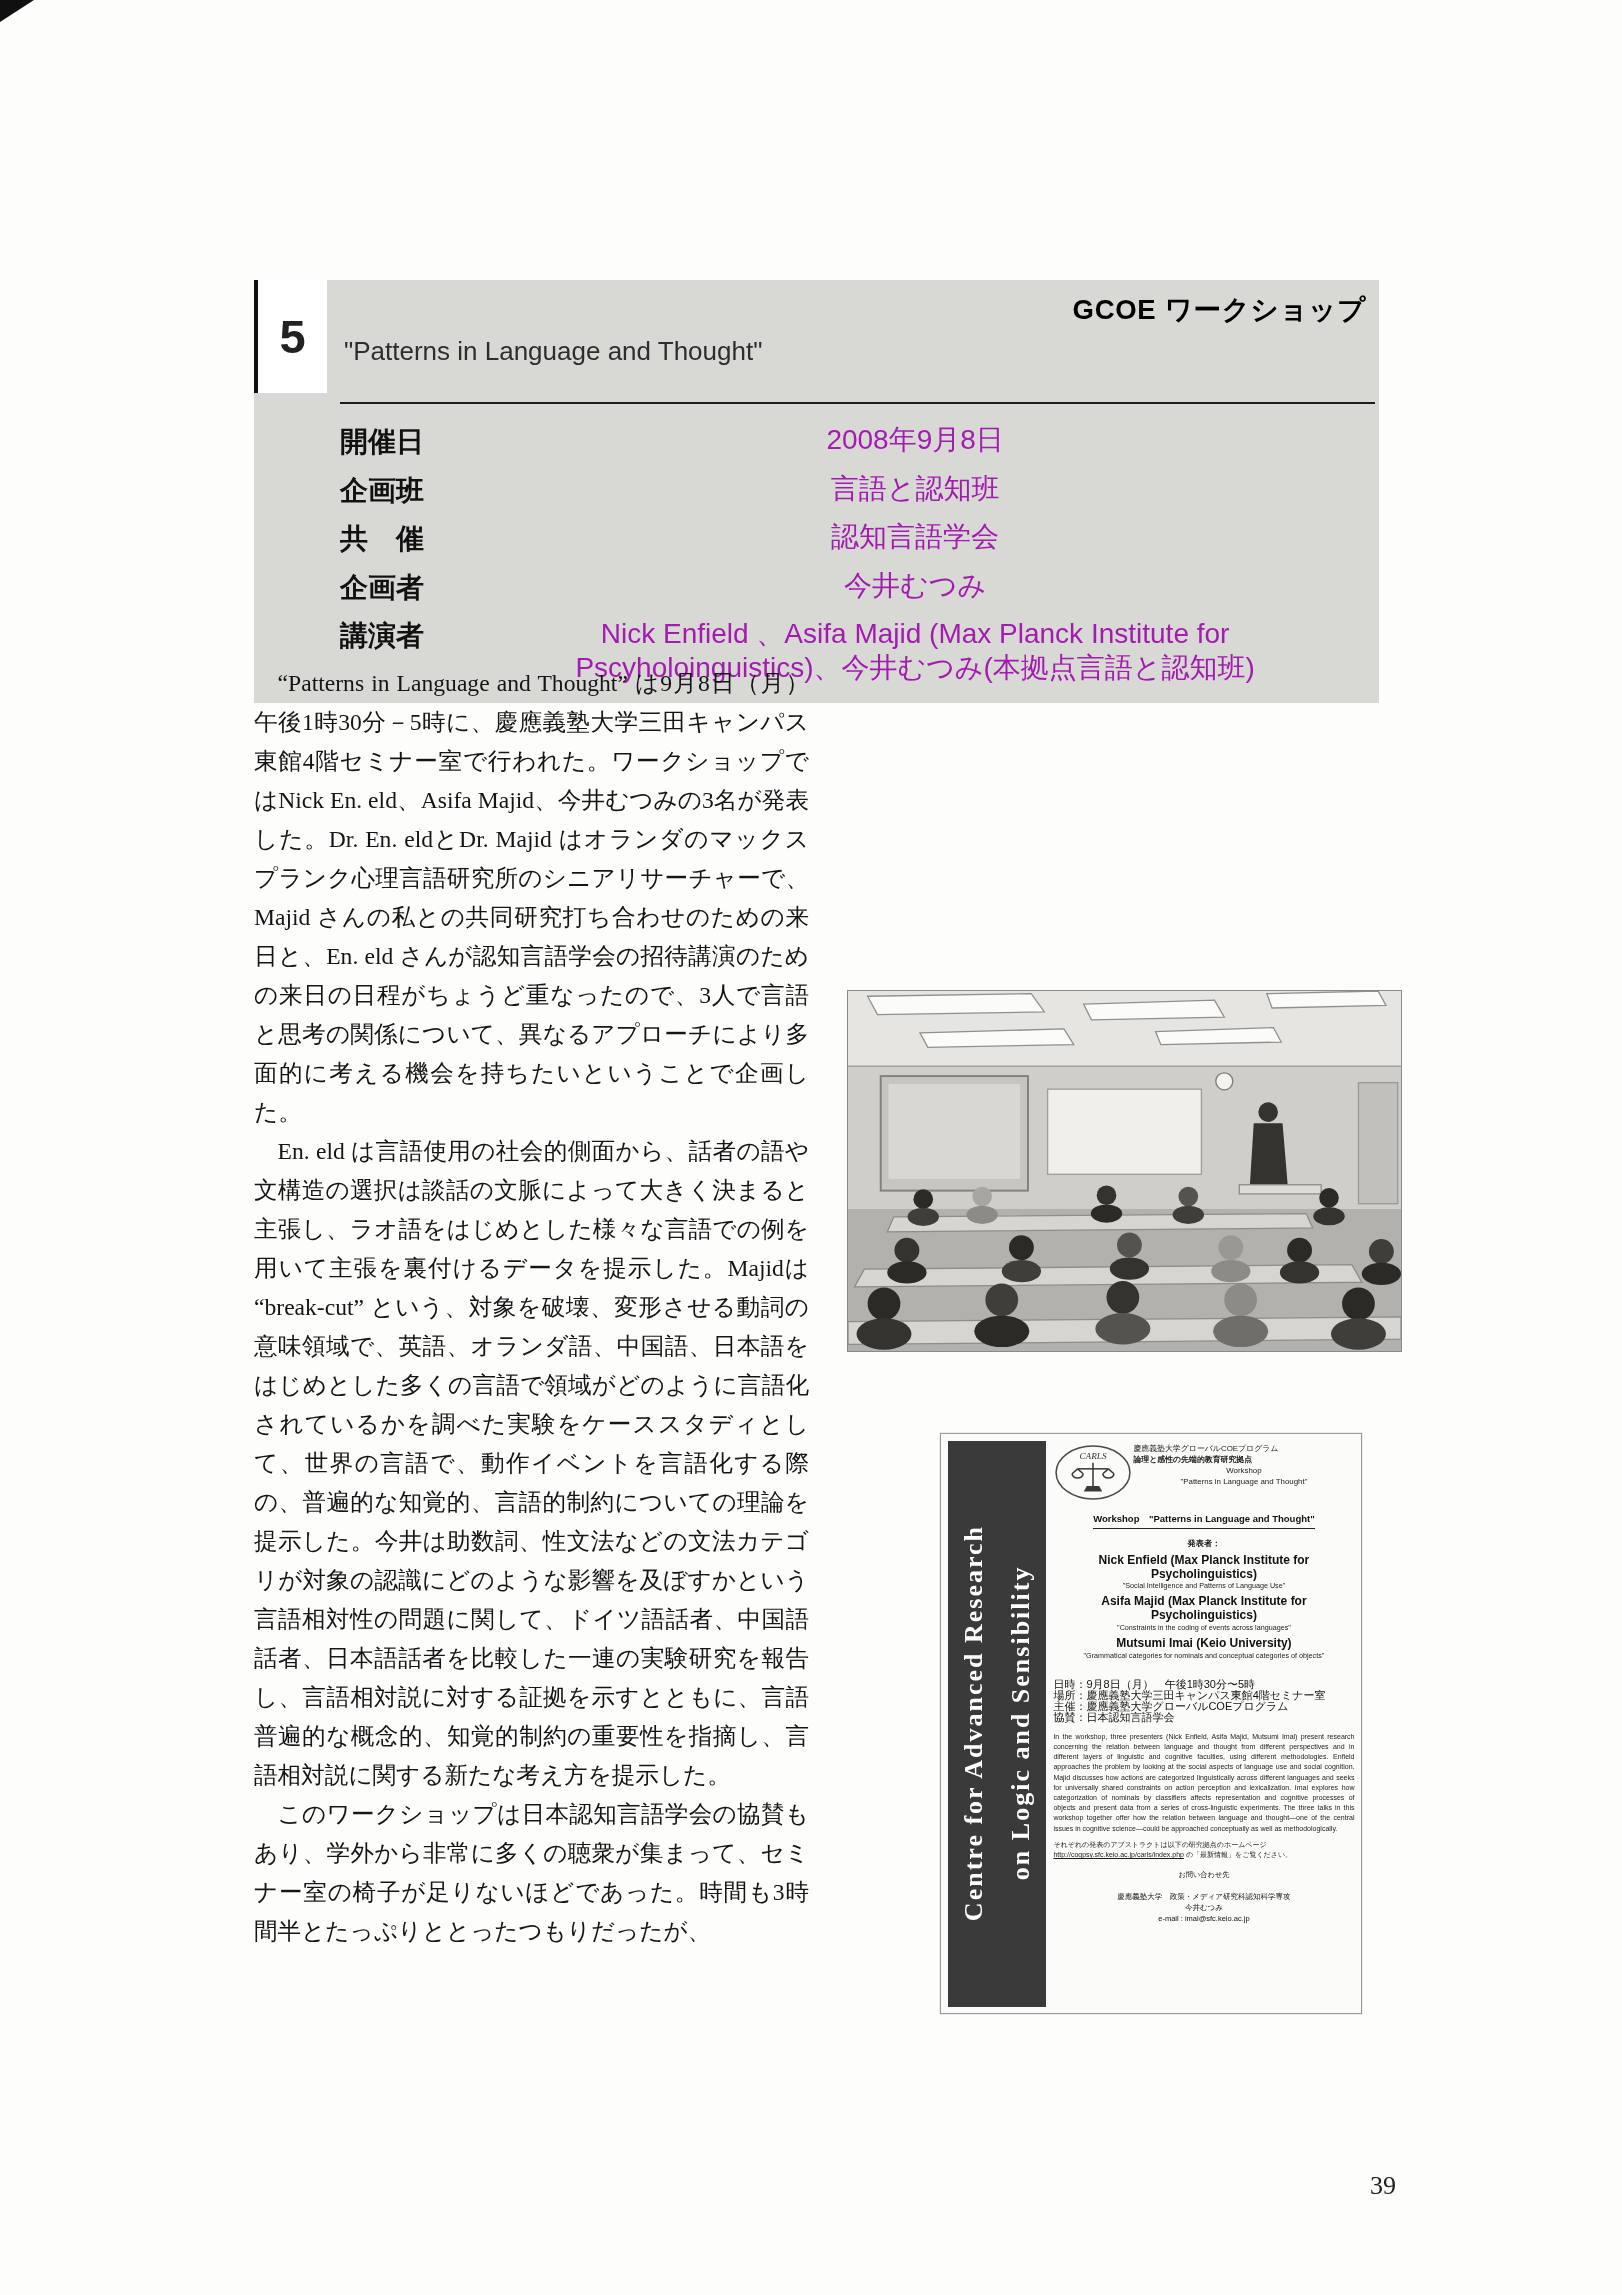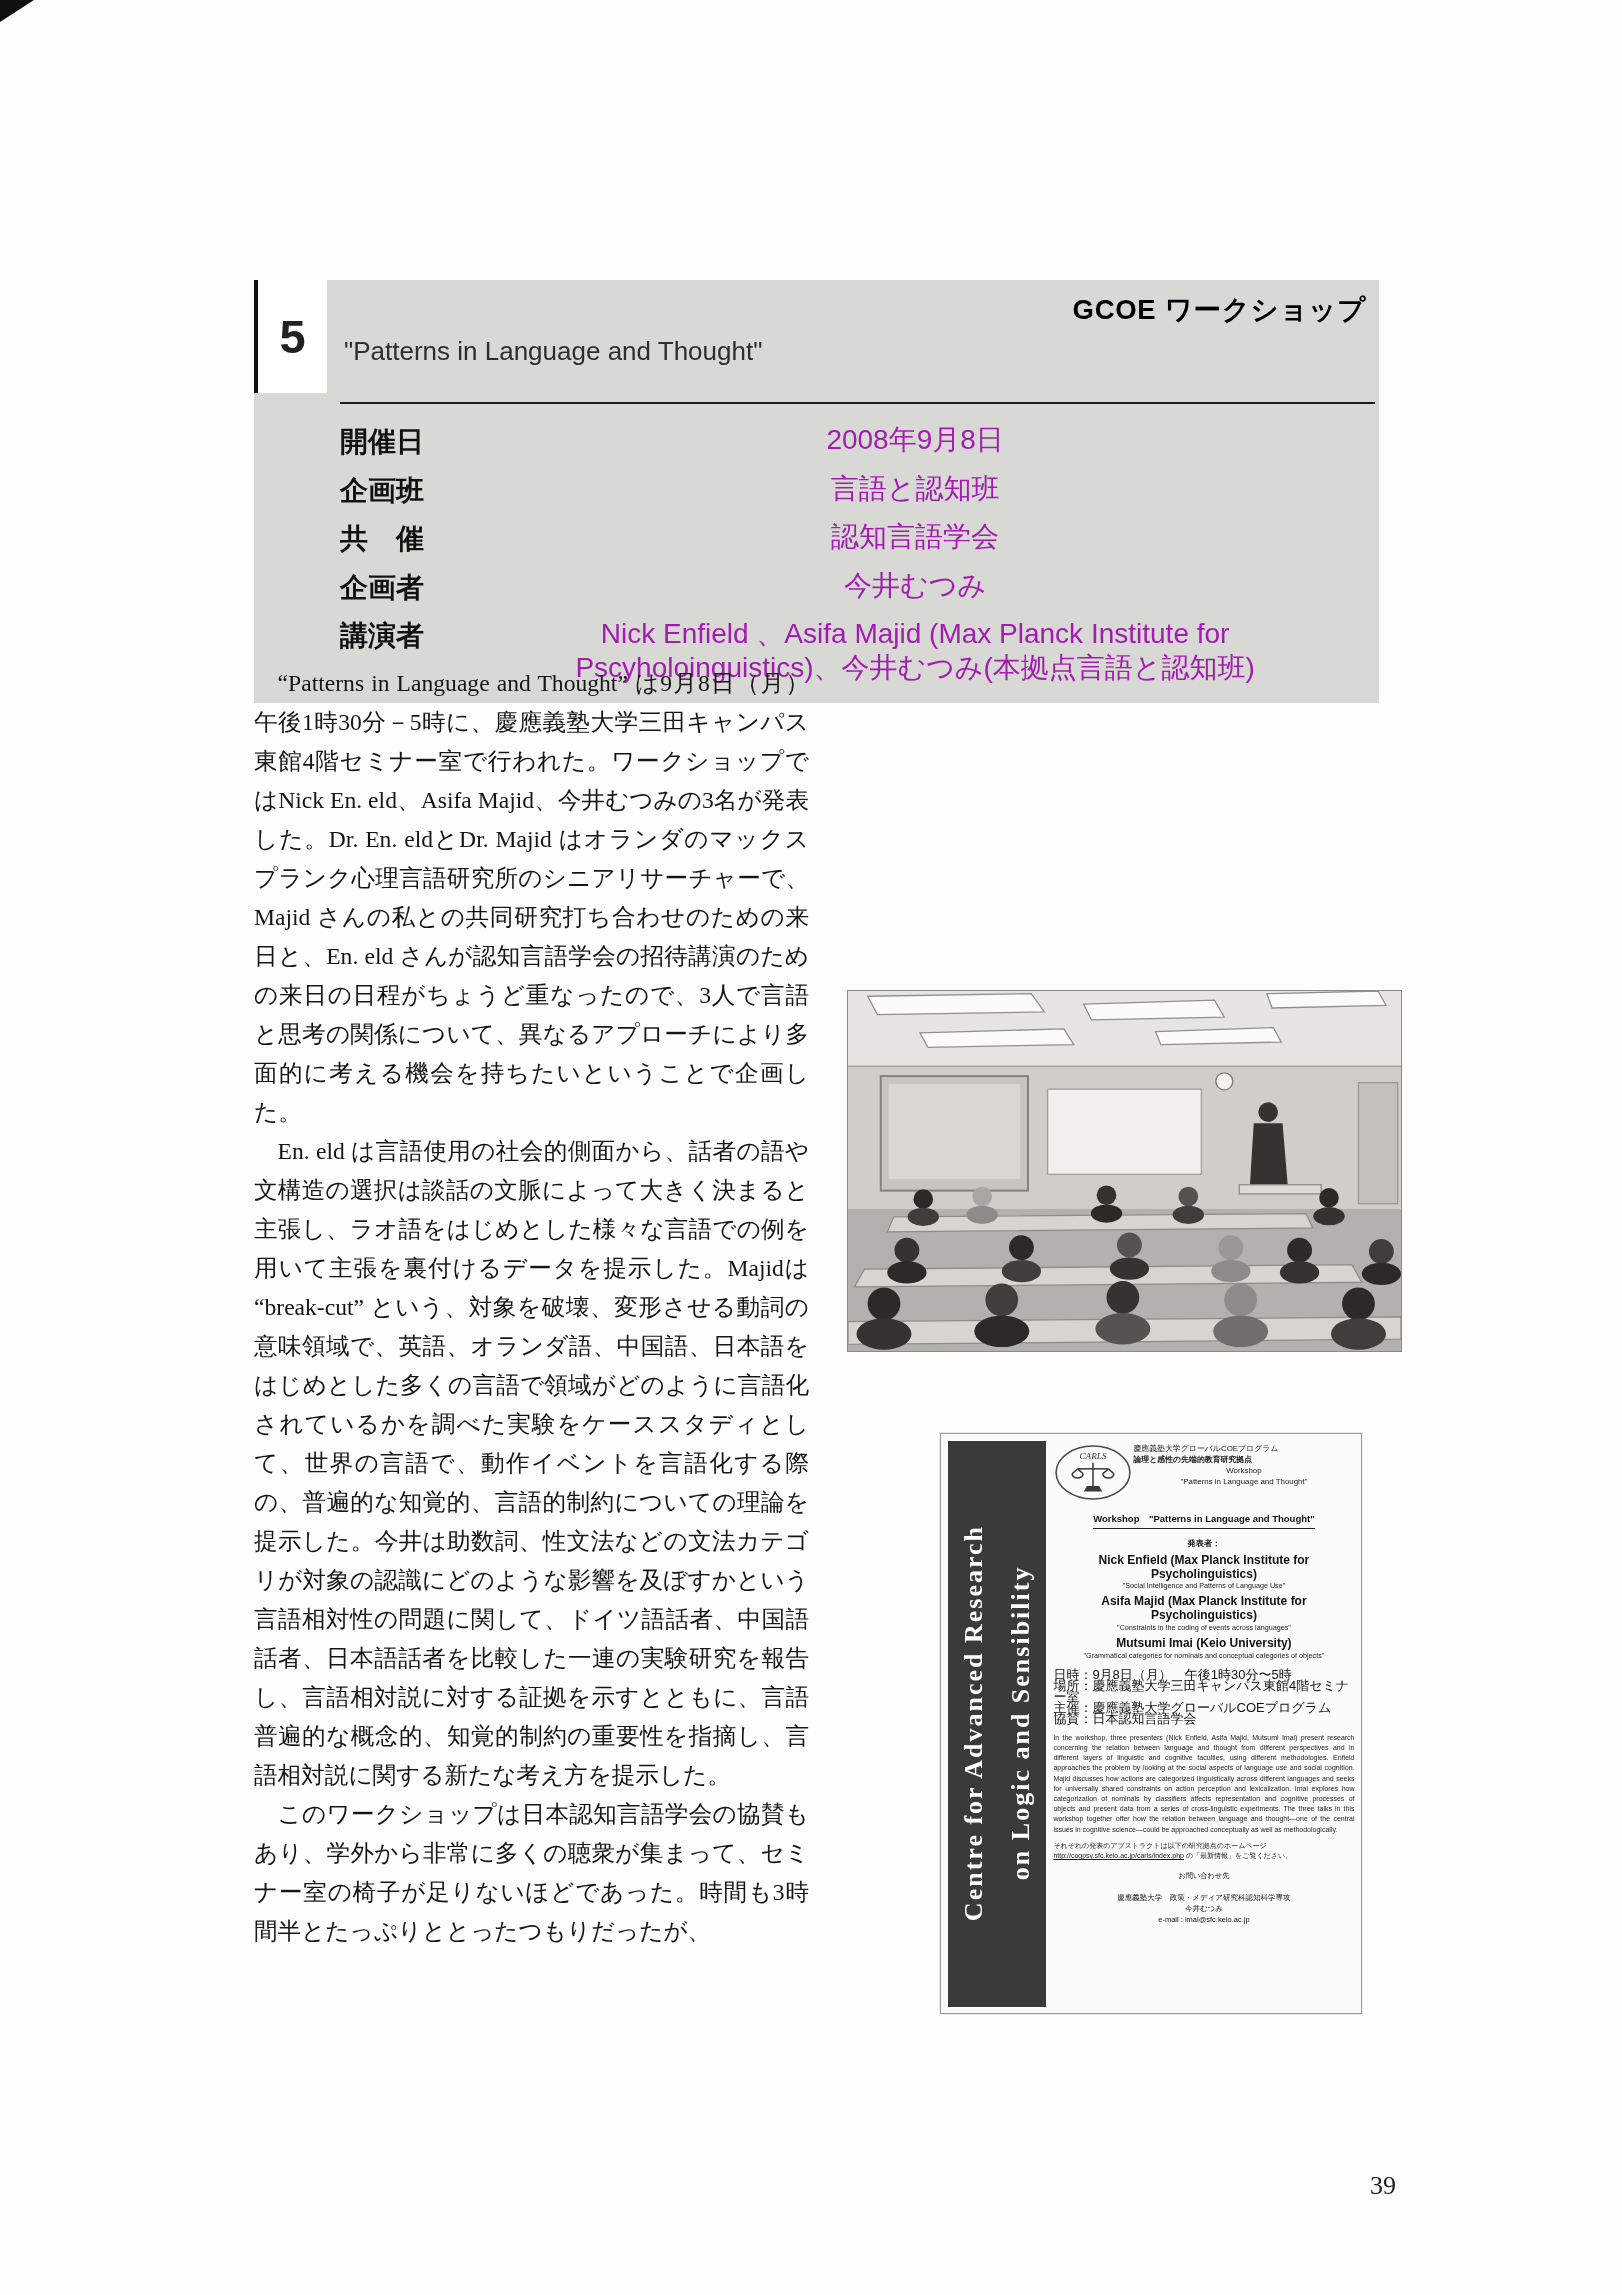--- a/index.html
+++ b/index.html
@@ -109,21 +109,21 @@
   .poster-title {
     margin: 11.8px auto 0; width: fit-content;
     font-size: 9.5px; font-weight: bold; color: #111;
     border-bottom: 1px solid #222; padding-bottom: 1.3px;
     text-align: center;
   }
   .presenters { margin-top: 9.2px; text-align: center; }
   .presenters-label { font-size: 8.2px; font-weight: bold; margin-bottom: 3.9px; }
   .presenter-name { font-size: 12px; font-weight: bold; margin-top: 3.9px; color: #111; }
   .presenter-talk { font-size: 7.2px; color: #222; margin-top: 0.7px; }
-  .poster-details { margin-top: 9px; font-size: 13px; line-height: 11px; color: #111; }
+  .poster-details { margin-top: 19px; font-size: 11px; line-height: 11px; color: #111; }
   .poster-abstract {
     margin-top: 9.2px; font-size: 7px; line-height: 10.2px;
     text-align: justify; color: #1c1c1c;
   }
   .poster-note { margin-top: 6.5px; font-size: 7px; line-height: 9.8px; color: #1c1c1c; }
   .poster-url { text-decoration: underline; }
   .poster-contact { margin-top: 9.2px; text-align: center; font-size: 7.5px; line-height: 11px; color: #111; }
   .poster-contact .contact-label { font-size: 7.2px; margin-bottom: 11px; }
 
   

